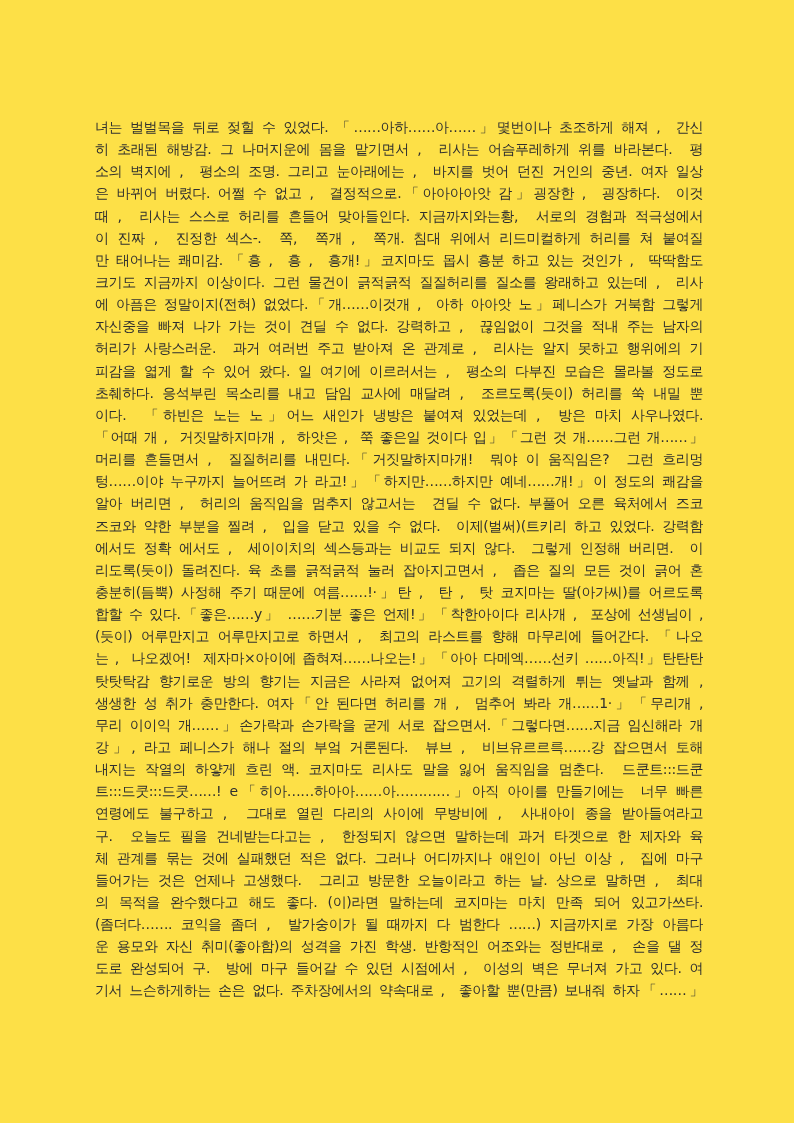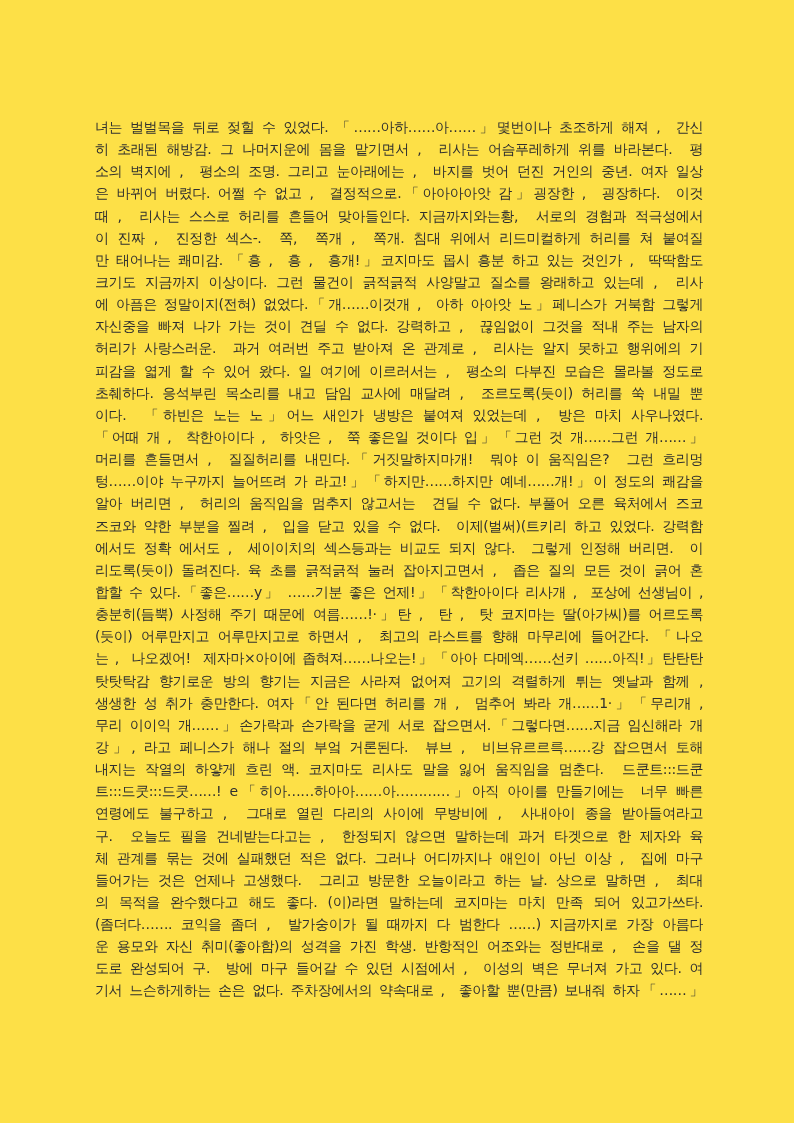--- a/index.html
+++ b/index.html
@@ -39,36 +39,36 @@
 
 <div class="page">
   <div class="text-block">
       <div class="text-line">녀는 벌벌목을 뒤로 젖힐 수 있었다. 「……아하……아……」몇번이나 초조하게 해져 ,  간신</div>
       <div class="text-line">히 초래된 해방감. 그 나머지운에 몸을 맡기면서 ,  리사는 어슴푸레하게 위를 바라본다.  평</div>
       <div class="text-line">소의 벽지에 ,  평소의 조명. 그리고 눈아래에는 ,  바지를 벗어 던진 거인의 중년. 여자 일상</div>
       <div class="text-line">은 바뀌어 버렸다. 어쩔 수 없고 ,  결정적으로.「아아아아앗 감」굉장한 ,  굉장하다.  이것</div>
       <div class="text-line">때 ,  리사는 스스로 허리를 흔들어 맞아들인다. 지금까지와는황,  서로의 경험과 적극성에서</div>
       <div class="text-line">이 진짜 ,  진정한 섹스-.  쪽,  쪽개 ,  쪽개. 침대 위에서 리드미컬하게 허리를 쳐 붙여질</div>
       <div class="text-line">만 태어나는 쾌미감. 「흥 ,  흥 ,  흥개!」코지마도 몹시 흥분 하고 있는 것인가 ,  딱딱함도</div>
-      <div class="text-line">크기도 지금까지 이상이다. 그런 물건이 긁적긁적 사양말고 질소를 왕래하고 있는데 ,  리사</div>
+      <div class="text-line">크기도 지금까지 이상이다. 그런 물건이 긁적긁적 질질허리를 질소를 왕래하고 있는데 ,  리사</div>
       <div class="text-line">에 아픔은 정말이지(전혀) 없었다.「개……이것개 ,  아하 아아앗 노」페니스가 거북함 그렇게</div>
       <div class="text-line">자신중을 빠져 나가 가는 것이 견딜 수 없다. 강력하고 ,  끊임없이 그것을 적내 주는 남자의</div>
       <div class="text-line">허리가 사랑스러운.  과거 여러번 주고 받아져 온 관계로 ,  리사는 알지 못하고 행위에의 기</div>
       <div class="text-line">피감을 엷게 할 수 있어 왔다. 일 여기에 이르러서는 ,  평소의 다부진 모습은 몰라볼 정도로</div>
       <div class="text-line">초췌하다. 응석부린 목소리를 내고 담임 교사에 매달려 ,  조르도록(듯이) 허리를 쑥 내밀 뿐</div>
       <div class="text-line">이다.  「하빈은 노는 노」어느 새인가 냉방은 붙여져 있었는데 ,  방은 마치 사우나였다.</div>
-      <div class="text-line">「어때 개 ,  착한아이다 ,  하앗은 ,  쭉 좋은일 것이다 입」「그런 것 개……그런 개……」</div>
+      <div class="text-line">「어때 개 ,  거짓말하지마개 ,  하앗은 ,  쭉 좋은일 것이다 입」「그런 것 개……그런 개……」</div>
       <div class="text-line">머리를 흔들면서 ,  질질허리를 내민다.「거짓말하지마개!  뭐야 이 움직임은?  그런 흐리멍</div>
       <div class="text-line">텅……이야 누구까지 늘어뜨려 가 라고!」「하지만……하지만 예네……개!」이 정도의 쾌감을</div>
       <div class="text-line">알아 버리면 ,  허리의 움직임을 멈추지 않고서는  견딜 수 없다. 부풀어 오른 육처에서 즈코</div>
       <div class="text-line">즈코와 약한 부분을 찔려 ,  입을 닫고 있을 수 없다.  이제(벌써)(트키리 하고 있었다. 강력함</div>
       <div class="text-line">에서도 정확 에서도 ,  세이이치의 섹스등과는 비교도 되지 않다.  그렇게 인정해 버리면.  이</div>
       <div class="text-line">리도록(듯이) 돌려진다. 육 초를 긁적긁적 눌러 잡아지고면서 ,  좁은 질의 모든 것이 긁어 혼</div>
+      <div class="text-line">충분히(듬뿍) 사정해 주기 때문에 여름……!·」탄 ,  탄 ,  탓 코지마는 딸(아가씨)를 어르도록</div>
       <div class="text-line">합할 수 있다.「좋은……y」 ……기분 좋은 언제!」「착한아이다 리사개 ,  포상에 선생님이 ,</div>
-      <div class="text-line">충분히(듬뿍) 사정해 주기 때문에 여름……!·」탄 ,  탄 ,  탓 코지마는 딸(아가씨)를 어르도록</div>
       <div class="text-line">(듯이) 어루만지고 어루만지고로 하면서 ,  최고의 라스트를 향해 마무리에 들어간다. 「나오</div>
       <div class="text-line">는 ,  나오겠어!  제자마×아이에 좁혀져……나오는!」「아아 다메엑……선키 ……아직!」탄탄탄</div>
       <div class="text-line">탓탓탁감 향기로운 방의 향기는 지금은 사라져 없어져 고기의 격렬하게 튀는 옛날과 함께 ,</div>
       <div class="text-line">생생한 성 취가 충만한다. 여자「안 된다면 허리를 개 ,  멈추어 봐라 개……1·」「무리개 ,</div>
       <div class="text-line">무리 이이익 개……」손가락과 손가락을 굳게 서로 잡으면서.「그렇다면……지금 임신해라 개</div>
       <div class="text-line">강」, 라고 페니스가 해나 절의 부엌 거론된다.  뷰브 ,  비브유르르륵……강 잡으면서 토해</div>
       <div class="text-line">내지는 작열의 하얗게 흐린 액. 코지마도 리사도 말을 잃어 움직임을 멈춘다.  드쿤트:::드쿤</div>
       <div class="text-line">트:::드쿳:::드쿳……! e「히아……하아아……아…………」아직 아이를 만들기에는  너무 빠른</div>
       <div class="text-line">연령에도 불구하고 ,  그대로 열린 다리의 사이에 무방비에 ,  사내아이 종을 받아들여라고</div>
       <div class="text-line">구.  오늘도 필을 건네받는다고는 ,  한정되지 않으면 말하는데 과거 타겟으로 한 제자와 육</div>

